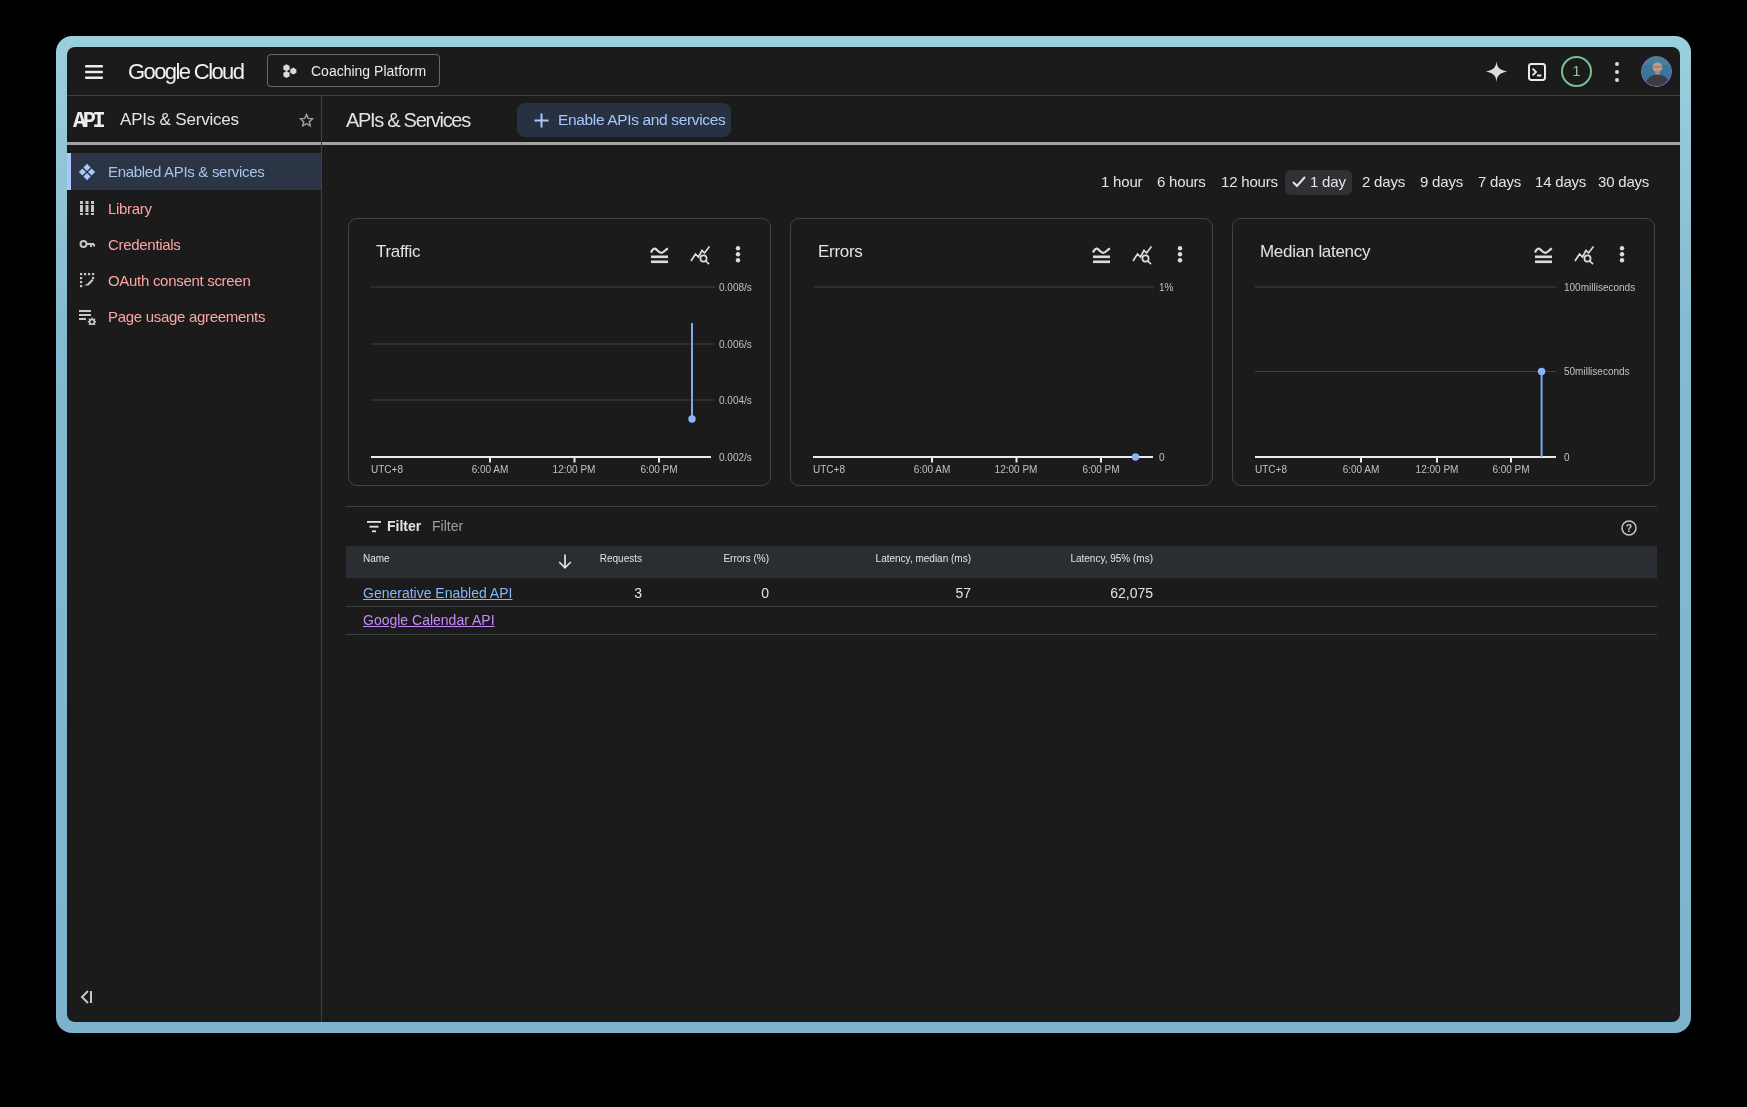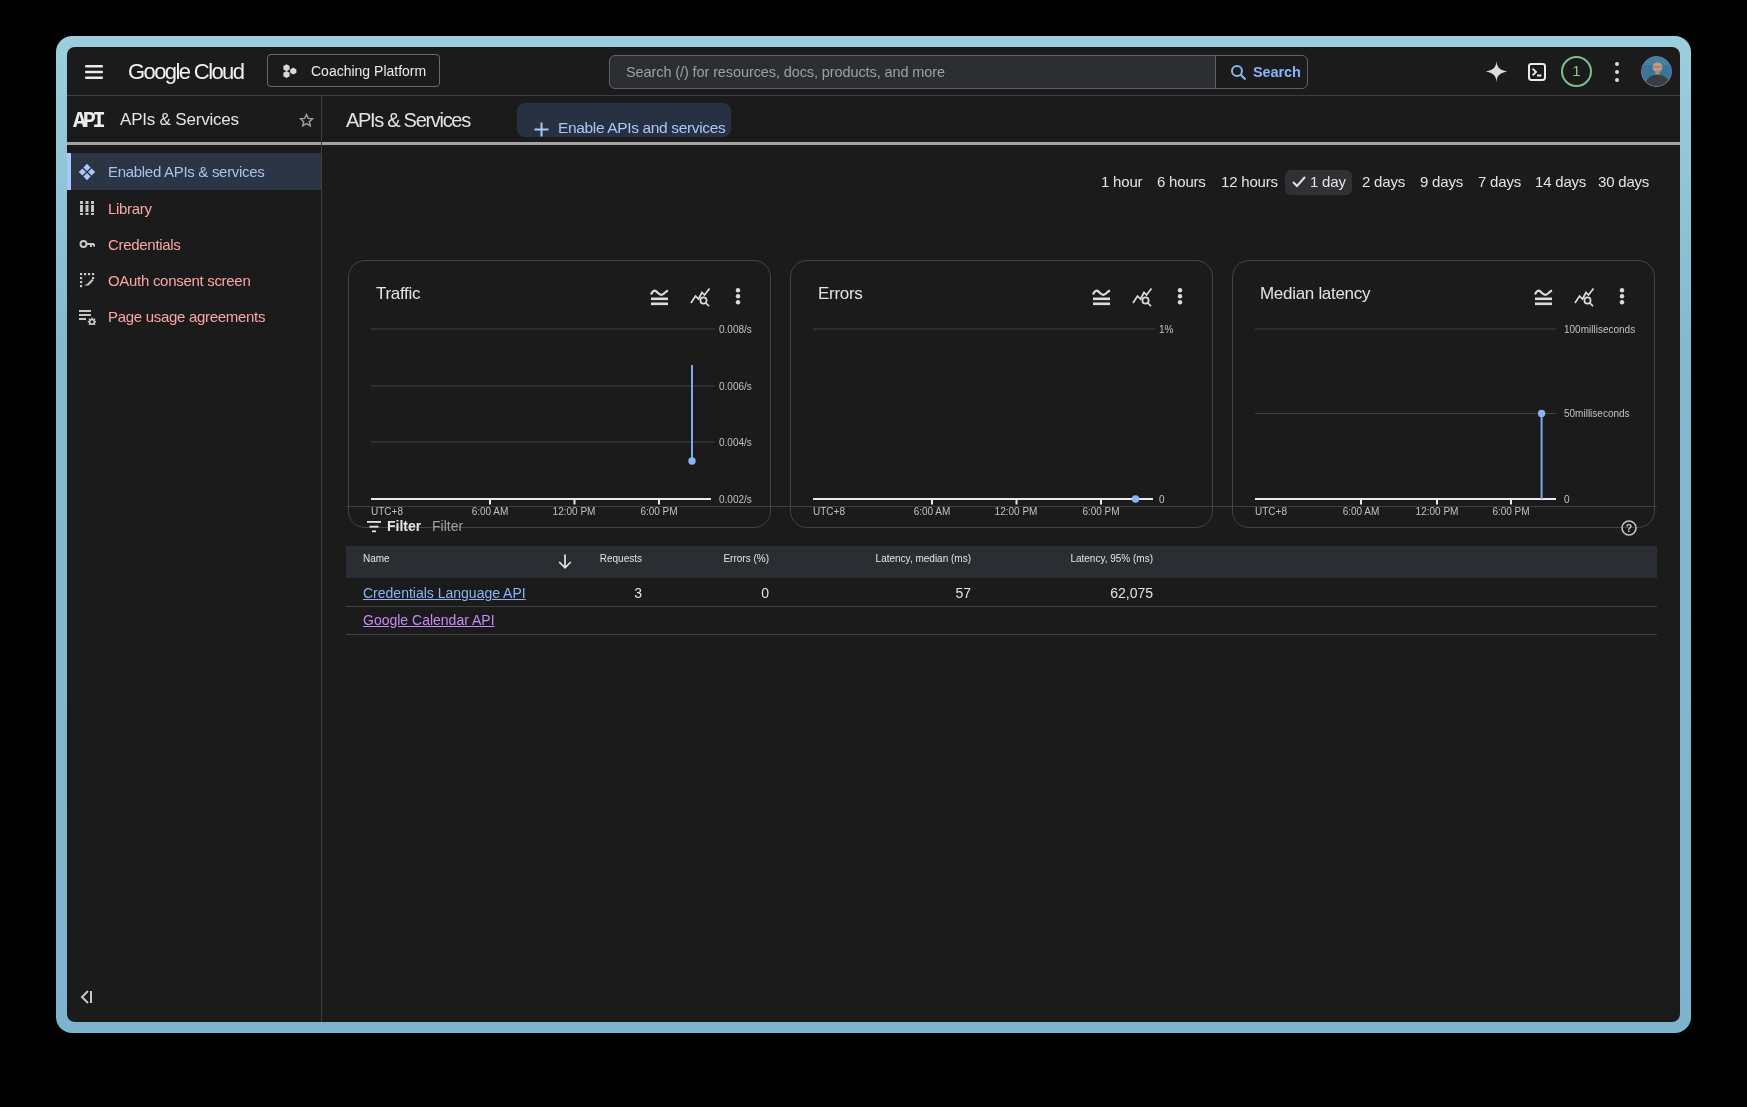--- a/index.html
+++ b/index.html
@@ -27,32 +27,32 @@
   .greenring { position:absolute; left:1494px; top:9px; width:31px; height:31px; border:2.2px solid #7cc08f;
                border-radius:50%; color:#81c995; font-size:15px; font-weight:500; text-align:center; line-height:26px; }
   .avatar { position:absolute; left:1574px; top:9px; width:31px; height:31px; border-radius:50%;
             border:1px solid #8375b5; overflow:hidden; background:#3e7d9f; }
   
   .api-logo { position:absolute; left:6px; top:13px; font-family:"Liberation Mono",monospace; font-weight:bold;
               font-size:22px; color:#ececec; letter-spacing:-3.4px; }
   .h2-title { position:absolute; left:53px; top:13.5px; font-size:17px; letter-spacing:-0.2px; color:#e3e3e3; }
   .page-title { position:absolute; left:279px; top:61px; font-size:20px; letter-spacing:-1.3px; color:#e3e3e3; }
   .enable-btn { position:absolute; left:450px; top:56px; width:214px; height:34px; background:#283142;
-                border-radius:8px; display:flex; align-items:flex-end; color:#a8c7fa; font-size:14px; }
+                border-radius:8px; display:flex; align-items:center; color:#a8c7fa; font-size:14px; }
   .nav-item { position:absolute; left:0; width:254px; height:36px; display:flex; align-items:center;
               color:#fca5a5; font-size:15px; letter-spacing:-0.3px; }
   .nav-item .ic { position:absolute; left:11px; width:18px; height:18px; }
   .nav-item .txt { position:absolute; left:41px; }
   .nav-sel { background:#2b3546; color:#a9c3ea; }
   .nav-selbar { position:absolute; left:0; top:0; width:4px; height:37px; background:#a9c7fa; }
   .chip-sel { position:absolute; left:1218px; top:123px; width:67px; height:25px; background:#303134;
               border-radius:6px; color:#e3e3e3; font-size:14px; }
   .tlabel { position:absolute; top:126px; color:#e3e3e3; font-size:15px; letter-spacing:-0.2px; }
   
-  .card { position:absolute; top:171px; width:423px; height:268px; border:1px solid #404347; border-radius:17px;margin-top:42px; }
+  .card { position:absolute; top:171px; width:423px; height:268px; border:1px solid #404347; border-radius:9px; }
   .card-title { position:absolute; left:27px; top:23px; font-size:17px; letter-spacing:-0.3px; color:#e3e3e3; }
   
   .tablewrap { position:absolute; left:279px; top:459px; width:1311px; }
   .tb-topborder { position:absolute; top:0; left:0; width:100%; height:1px; background:#3d4043; }
   .filterrow { position:absolute; top:1px; left:0; width:100%; height:39px; }
   .thead { position:absolute; top:40px; left:0; width:100%; height:32px; background:#2a2d31; color:#e3e3e3; font-size:10px; }
   .trow { position:absolute; left:0; width:100%; height:28px; border-bottom:1px solid #3d4043; font-size:14px; color:#e3e3e3; }
   .cellr { position:absolute; text-align:right; }
   a.blue { color:#8ab4f8; text-decoration:underline; }
   a.purple { color:#c58af9; text-decoration:underline; }
@@ -76,30 +76,20 @@
       <div class="proj-btn">
         <svg style="margin-left:13px" width="18" height="18" viewBox="0 0 18 18">
           <g fill="#d7dade">
             <path d="M5.5 2.2 L8.6 4 L8.6 7.4 L5.5 9.2 L2.4 7.4 L2.4 4 Z"></path>
             <path d="M5.5 9.0 L8.6 10.8 L8.6 14.2 L5.5 16 L2.4 14.2 L2.4 10.8 Z"></path>
             <path d="M12.3 5.6 L15.4 7.4 L15.4 10.8 L12.3 12.6 L9.2 10.8 L9.2 7.4 Z"></path>
           </g>
         </svg>
         <span>Coaching Platform</span>
       </div>
-      <div class="searchbar">
-        <div class="search-ph">Search (/) for resources, docs, products, and more</div>
-        <div class="search-btn">
-          <svg style="margin-left:14px" width="17" height="17" viewBox="0 0 17 17">
-            <circle cx="7" cy="7" r="5" fill="none" stroke="#8ab4f8" stroke-width="2"></circle>
-            <line x1="10.8" y1="10.8" x2="15.5" y2="15.5" stroke="#8ab4f8" stroke-width="2"></line>
-          </svg>
-          <span style="color:#8ab4f8;font-size:14.5px;font-weight:600;margin-left:6px;letter-spacing:-0.1px">Search</span>
-        </div>
-      </div>
 
       <svg class="abs" style="left:1418px;top:13px" width="23" height="23" viewBox="0 0 24 24">
         <path fill="#dadce0" d="M12 1 C12.6 7.5 14.5 10 23 12 C14.5 14 12.6 16.5 12 23 C11.4 16.5 9.5 14 1 12 C9.5 10 11.4 7.5 12 1 Z"></path>
       </svg>
 
       <svg class="abs" style="left:1461px;top:16px" width="18" height="18" viewBox="0 0 18 18">
         <rect x="1" y="1" width="16" height="16" rx="2.4" fill="none" stroke="#e8eaed" stroke-width="2"></rect>
         <path d="M4.6 5.6 L8 9 L4.6 12.4" fill="none" stroke="#e8eaed" stroke-width="1.9"></path>
         <line x1="9" y1="12.5" x2="13.4" y2="12.5" stroke="#e8eaed" stroke-width="1.9"></line>
       </svg>
@@ -364,21 +354,21 @@
         <div class="abs" style="left:17px;top:7px">Name</div>
         <svg class="abs" style="left:211px;top:7px" width="16" height="17" viewBox="0 0 16 17">
           <path d="M8 1.5 L8 14.5 M2.2 9 L8 14.8 L13.8 9" fill="none" stroke="#e3e3e3" stroke-width="1.7"></path>
         </svg>
         <div class="cellr" style="left:196px;top:7px;width:100px">Requests</div>
         <div class="cellr" style="left:323px;top:7px;width:100px">Errors (%)</div>
         <div class="cellr" style="left:455px;top:7px;width:170px">Latency, median (ms)</div>
         <div class="cellr" style="left:657px;top:7px;width:150px">Latency, 95% (ms)</div>
       </div>
       <div class="trow" style="top:72px;height:29px">
-        <div class="abs" style="left:17px;top:7px"><a class="blue" href="#">Credentials Language API</a></div>
+        <div class="abs" style="left:17px;top:7px"><a class="blue" href="#">Generative Enabled API</a></div>
         <div class="cellr" style="left:196px;top:7px;width:100px">3</div>
         <div class="cellr" style="left:323px;top:7px;width:100px">0</div>
         <div class="cellr" style="left:455px;top:7px;width:170px">57</div>
         <div class="cellr" style="left:657px;top:7px;width:150px">62,075</div>
       </div>
       <div class="trow" style="top:101px;height:28px">
         <div class="abs" style="left:17px;top:4.5px"><a class="purple" href="#">Google Calendar API</a></div>
       </div>
     </div>
   </div>

